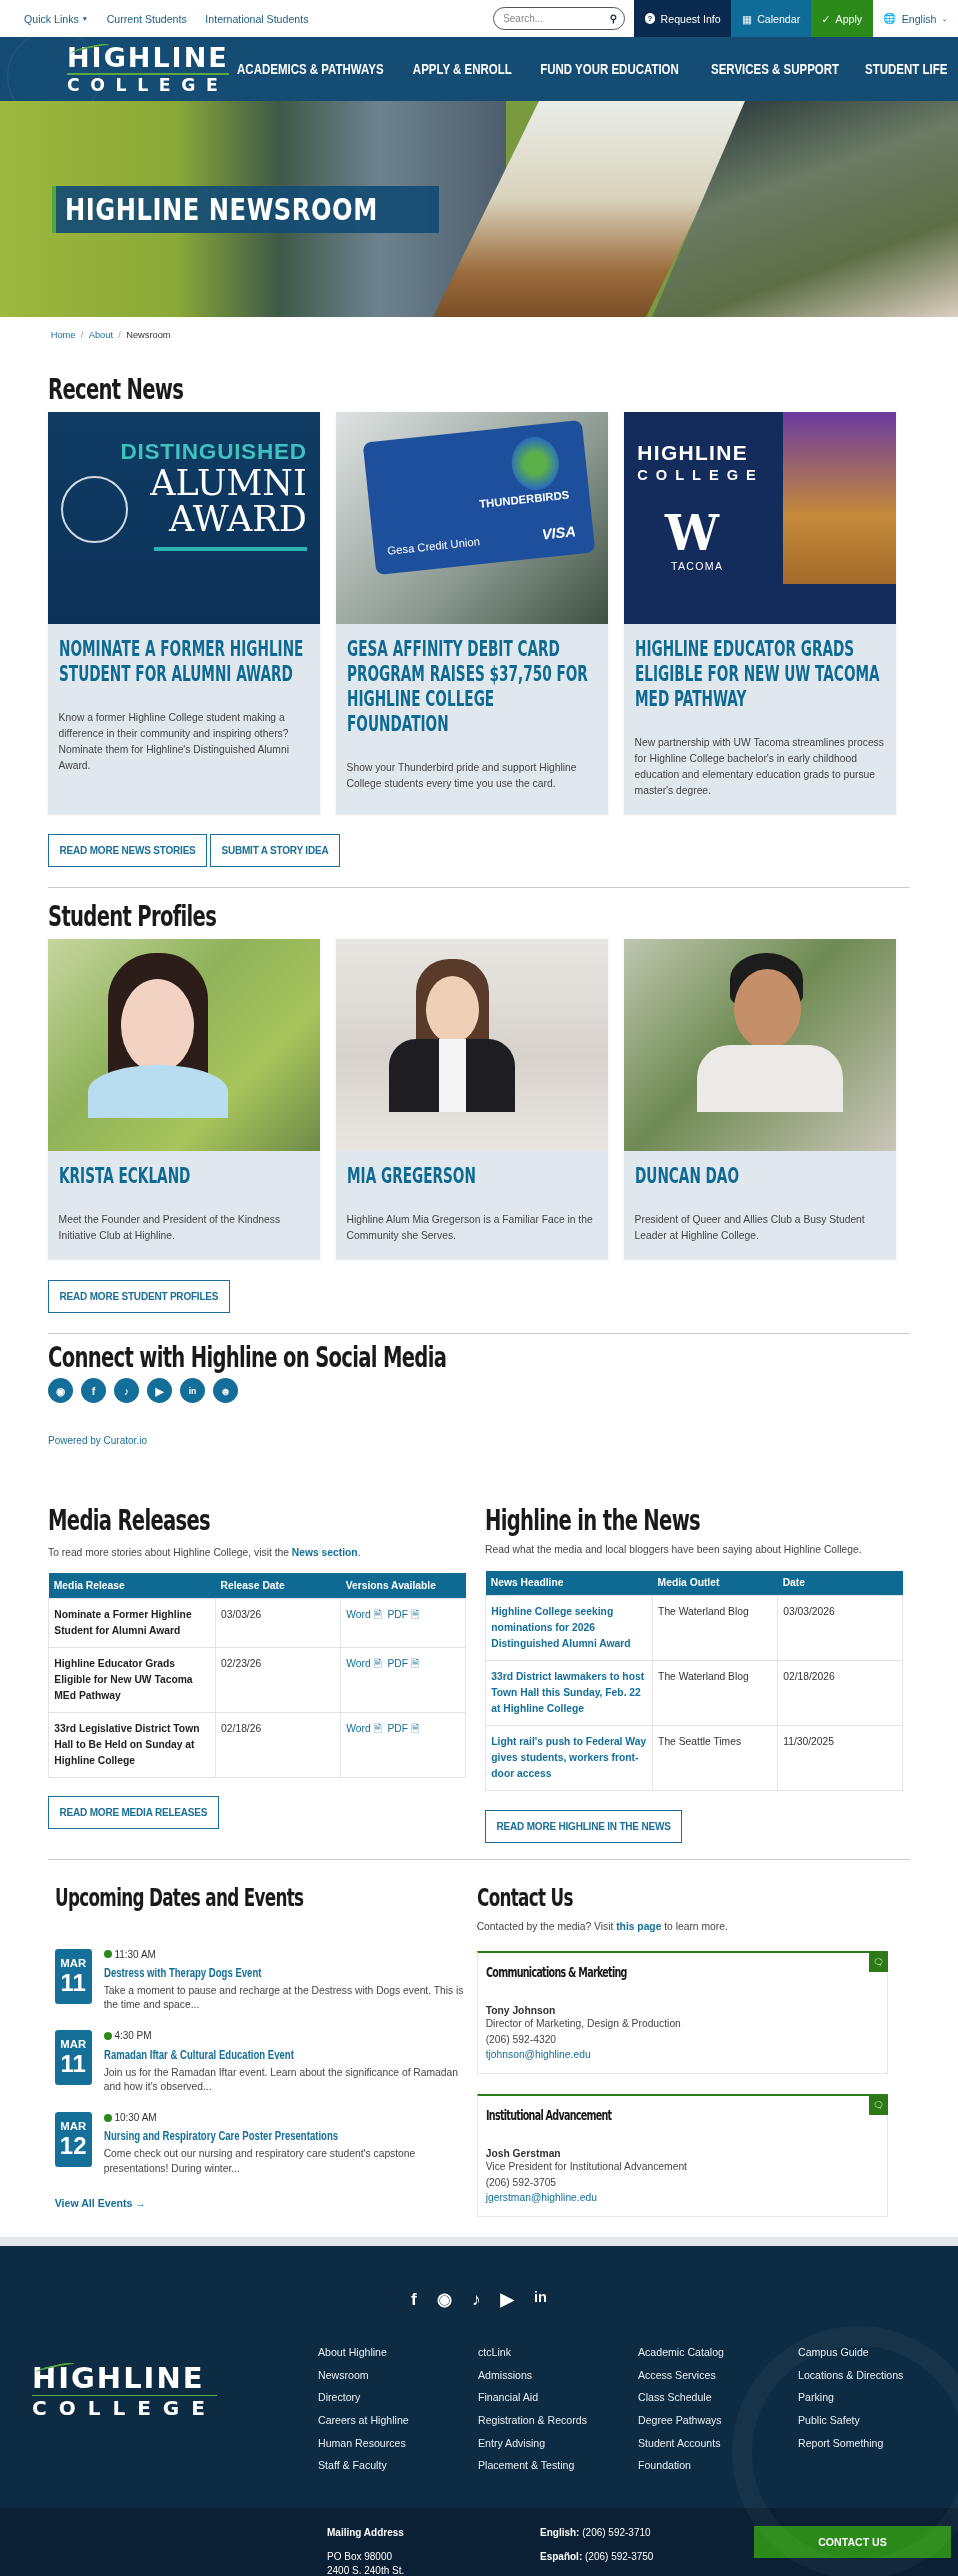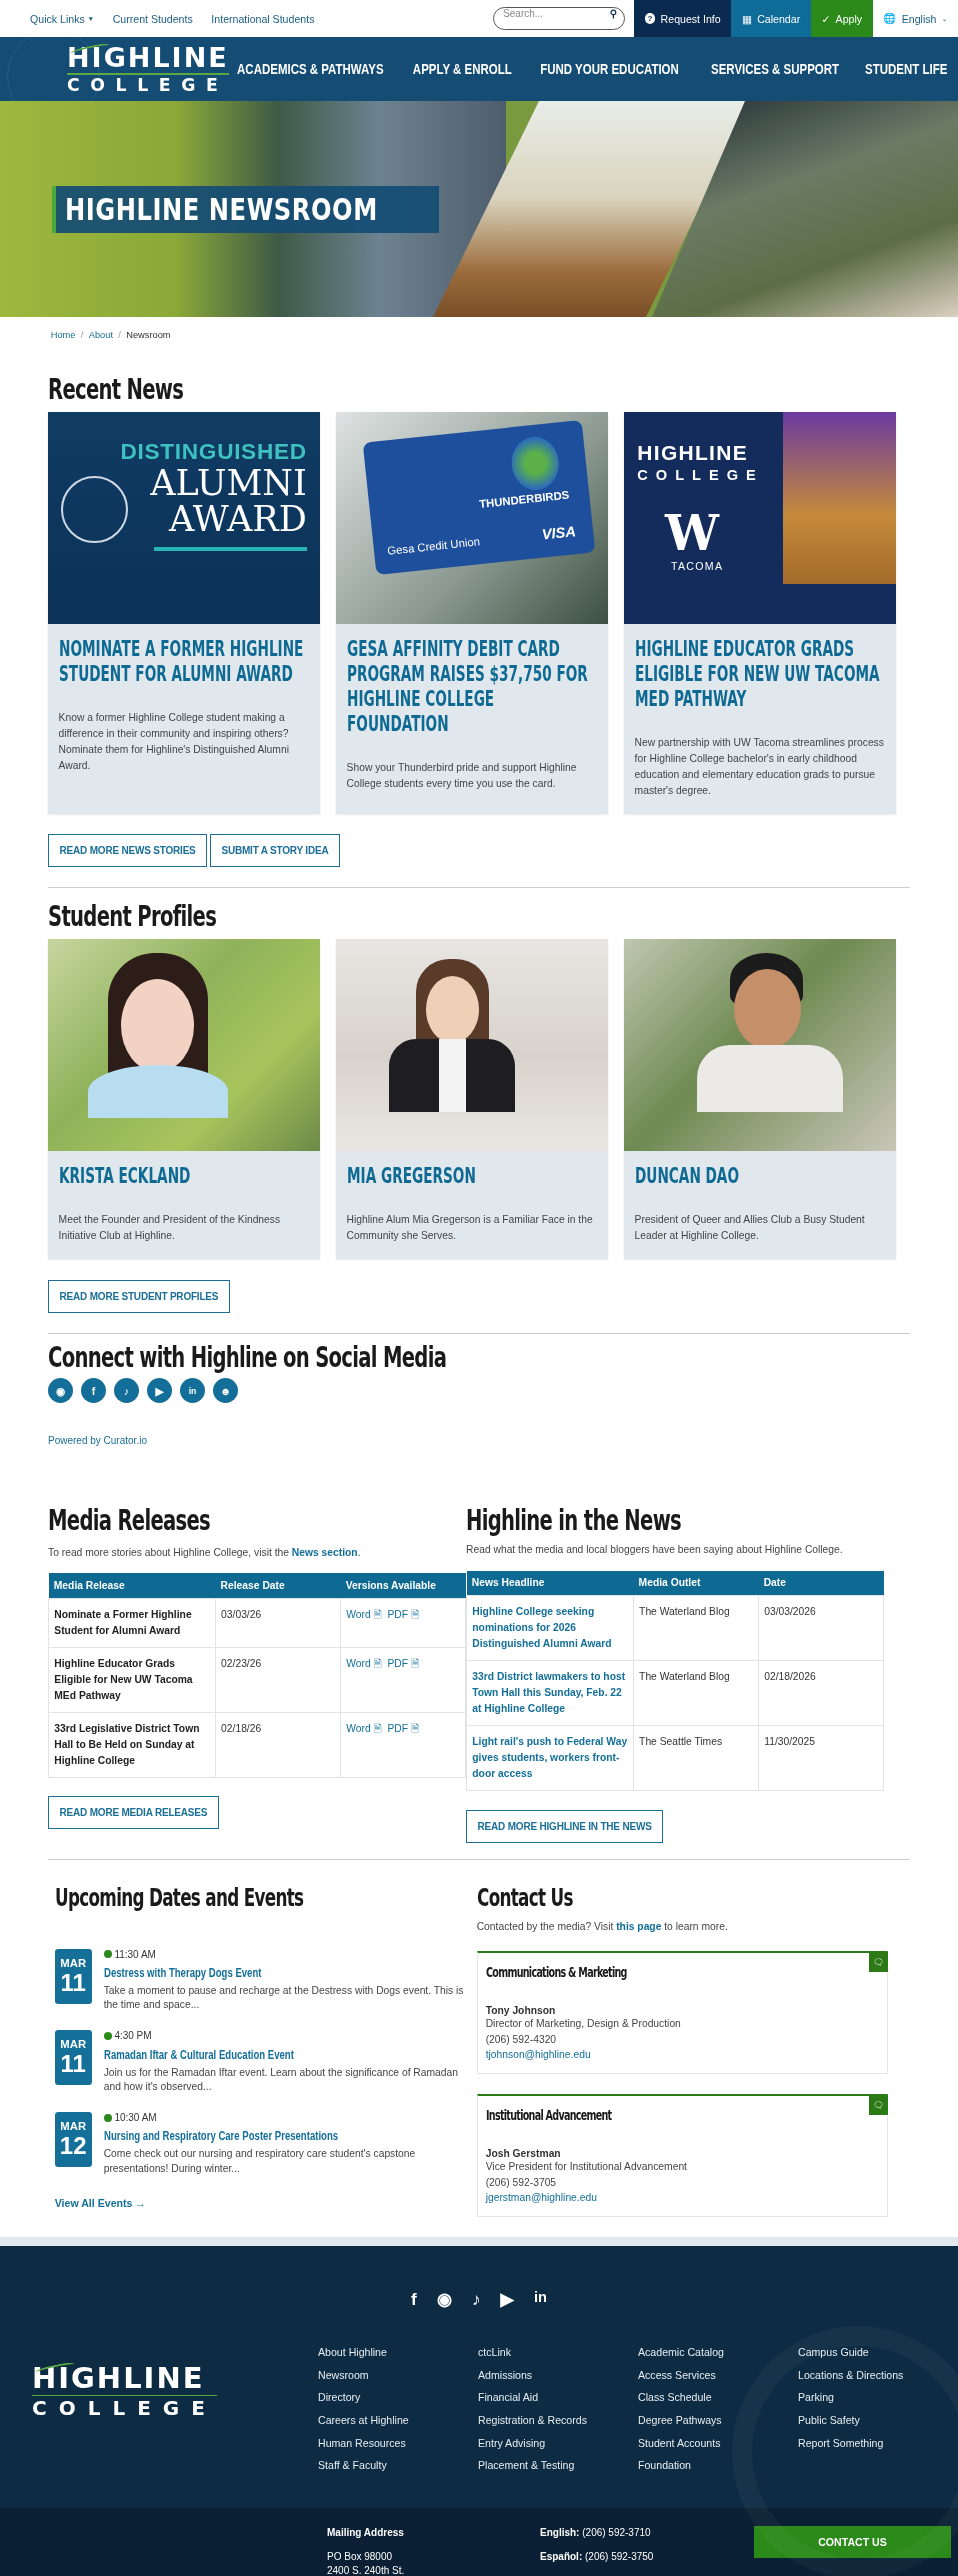--- a/index.html
+++ b/index.html
@@ -1,25 +1,25 @@
 <!DOCTYPE html>
 <html style="font-size:10.6px"><head>
 <meta charset="utf-8">
 <style>
 *{box-sizing:border-box;margin:0;padding:0}
 body{width:958px;font-family:"Liberation Sans",sans-serif;color:#333;background:#fff}
 a{text-decoration:none;color:inherit}
 .heading{font-family:"DejaVu Sans",sans-serif;font-weight:bold;letter-spacing:-1px;transform-origin:left center}
 
 
-.util{height:37px;display:flex;align-items:center;justify-content:space-between;padding-left:30px;background:#fff}
+.util{height:37px;display:flex;align-items:center;justify-content:space-between;padding-left:24px;background:#fff}
 .util-left{display:flex;gap:18.6px;font-size:10.6px;color:#1b5e84}
 .util-left span{display:flex;align-items:center;gap:2.7px}
 .util-right{display:flex;height:37px;align-items:center}
-.search{width:132px;height:22.6px;border:0.7px solid #555;border-radius:12px;display:flex;justify-content:space-between;padding:0 6.7px 0 9.3px;margin-right:9.3px;font-size:10px;color:#888}
+.search{width:132px;height:22.6px;border:0.7px solid #555;border-radius:12px;display:flex;align-items:center;justify-content:space-between;padding:0 6.7px 0 9.3px;margin-right:9.3px;font-size:10px;color:#888}
 .ubtn{height:37px;display:flex;align-items:center;gap:5.3px;padding:0 10.6px;font-size:10.6px;color:#fff}
 .ubtn.req{background:#0b2a4f}
 .ubtn.cal{background:#0f6b98}
 .ubtn.app{background:#2b8a1a}
 .ubtn.lang{color:#1b5e84;background:#fff}
 
 
 .mainnav{height:64px;background:#154c74;display:flex;align-items:center;justify-content:space-between;padding:0 20px 0 67px;position:relative;overflow:hidden}
 .seal{position:absolute;left:6.7px;top:-6.7px;width:93px;height:93px;border-radius:50%;border:1.3px solid rgba(255,255,255,.08)}
 .logo{position:relative;color:#fff;line-height:1}
@@ -58,21 +58,21 @@
 .btnrow{display:flex;gap:2.7px;margin-top:20px}
 .obtn{border:1px solid #1b6f96;color:#1b6f96;font-weight:bold;font-size:10px;padding:10px 10.6px;background:#fff;text-transform:uppercase;letter-spacing:-0.2px}
 hr.div{border:0;border-top:0.7px solid #ccc;margin-top:20px}
 
 
 .social-row{display:flex;gap:8px;margin-top:6.7px}
 .sc{width:25px;height:25px;border-radius:50%;background:#136f99;display:flex;align-items:center;justify-content:center;color:#fff;font-weight:bold;font-size:10.6px}
 .curator{color:#1b6f96;font-size:10px;margin-top:32px}
 
 
-.twocol{display:flex;gap:0;margin-top:60px}
+.twocol{display:flex;gap:19px;margin-top:60px}
 .col{width:418px}
 .col h2{font-size:28px;color:#1a1a1a;height:29px;line-height:29px;white-space:nowrap}
 .col h2 span{display:inline-block;transform:scaleX(.7);transform-origin:left center}
 .intro{font-size:10.3px;color:#444;margin:9.3px 0 13.3px 0;line-height:15.3px}
 .intro a{color:#136f99;font-weight:bold}
 table{border-collapse:collapse;width:100%;font-size:10.3px}
 th{background:#0e6a93;color:#fff;text-align:left;padding:6.7px 5.3px;font-weight:bold}
 td{border:0.7px solid #e3e3e3;padding:8px 5.3px;vertical-align:top;line-height:16px}
 td.b{font-weight:bold;color:#222}
 td.lnk{color:#136f99;font-weight:bold}

